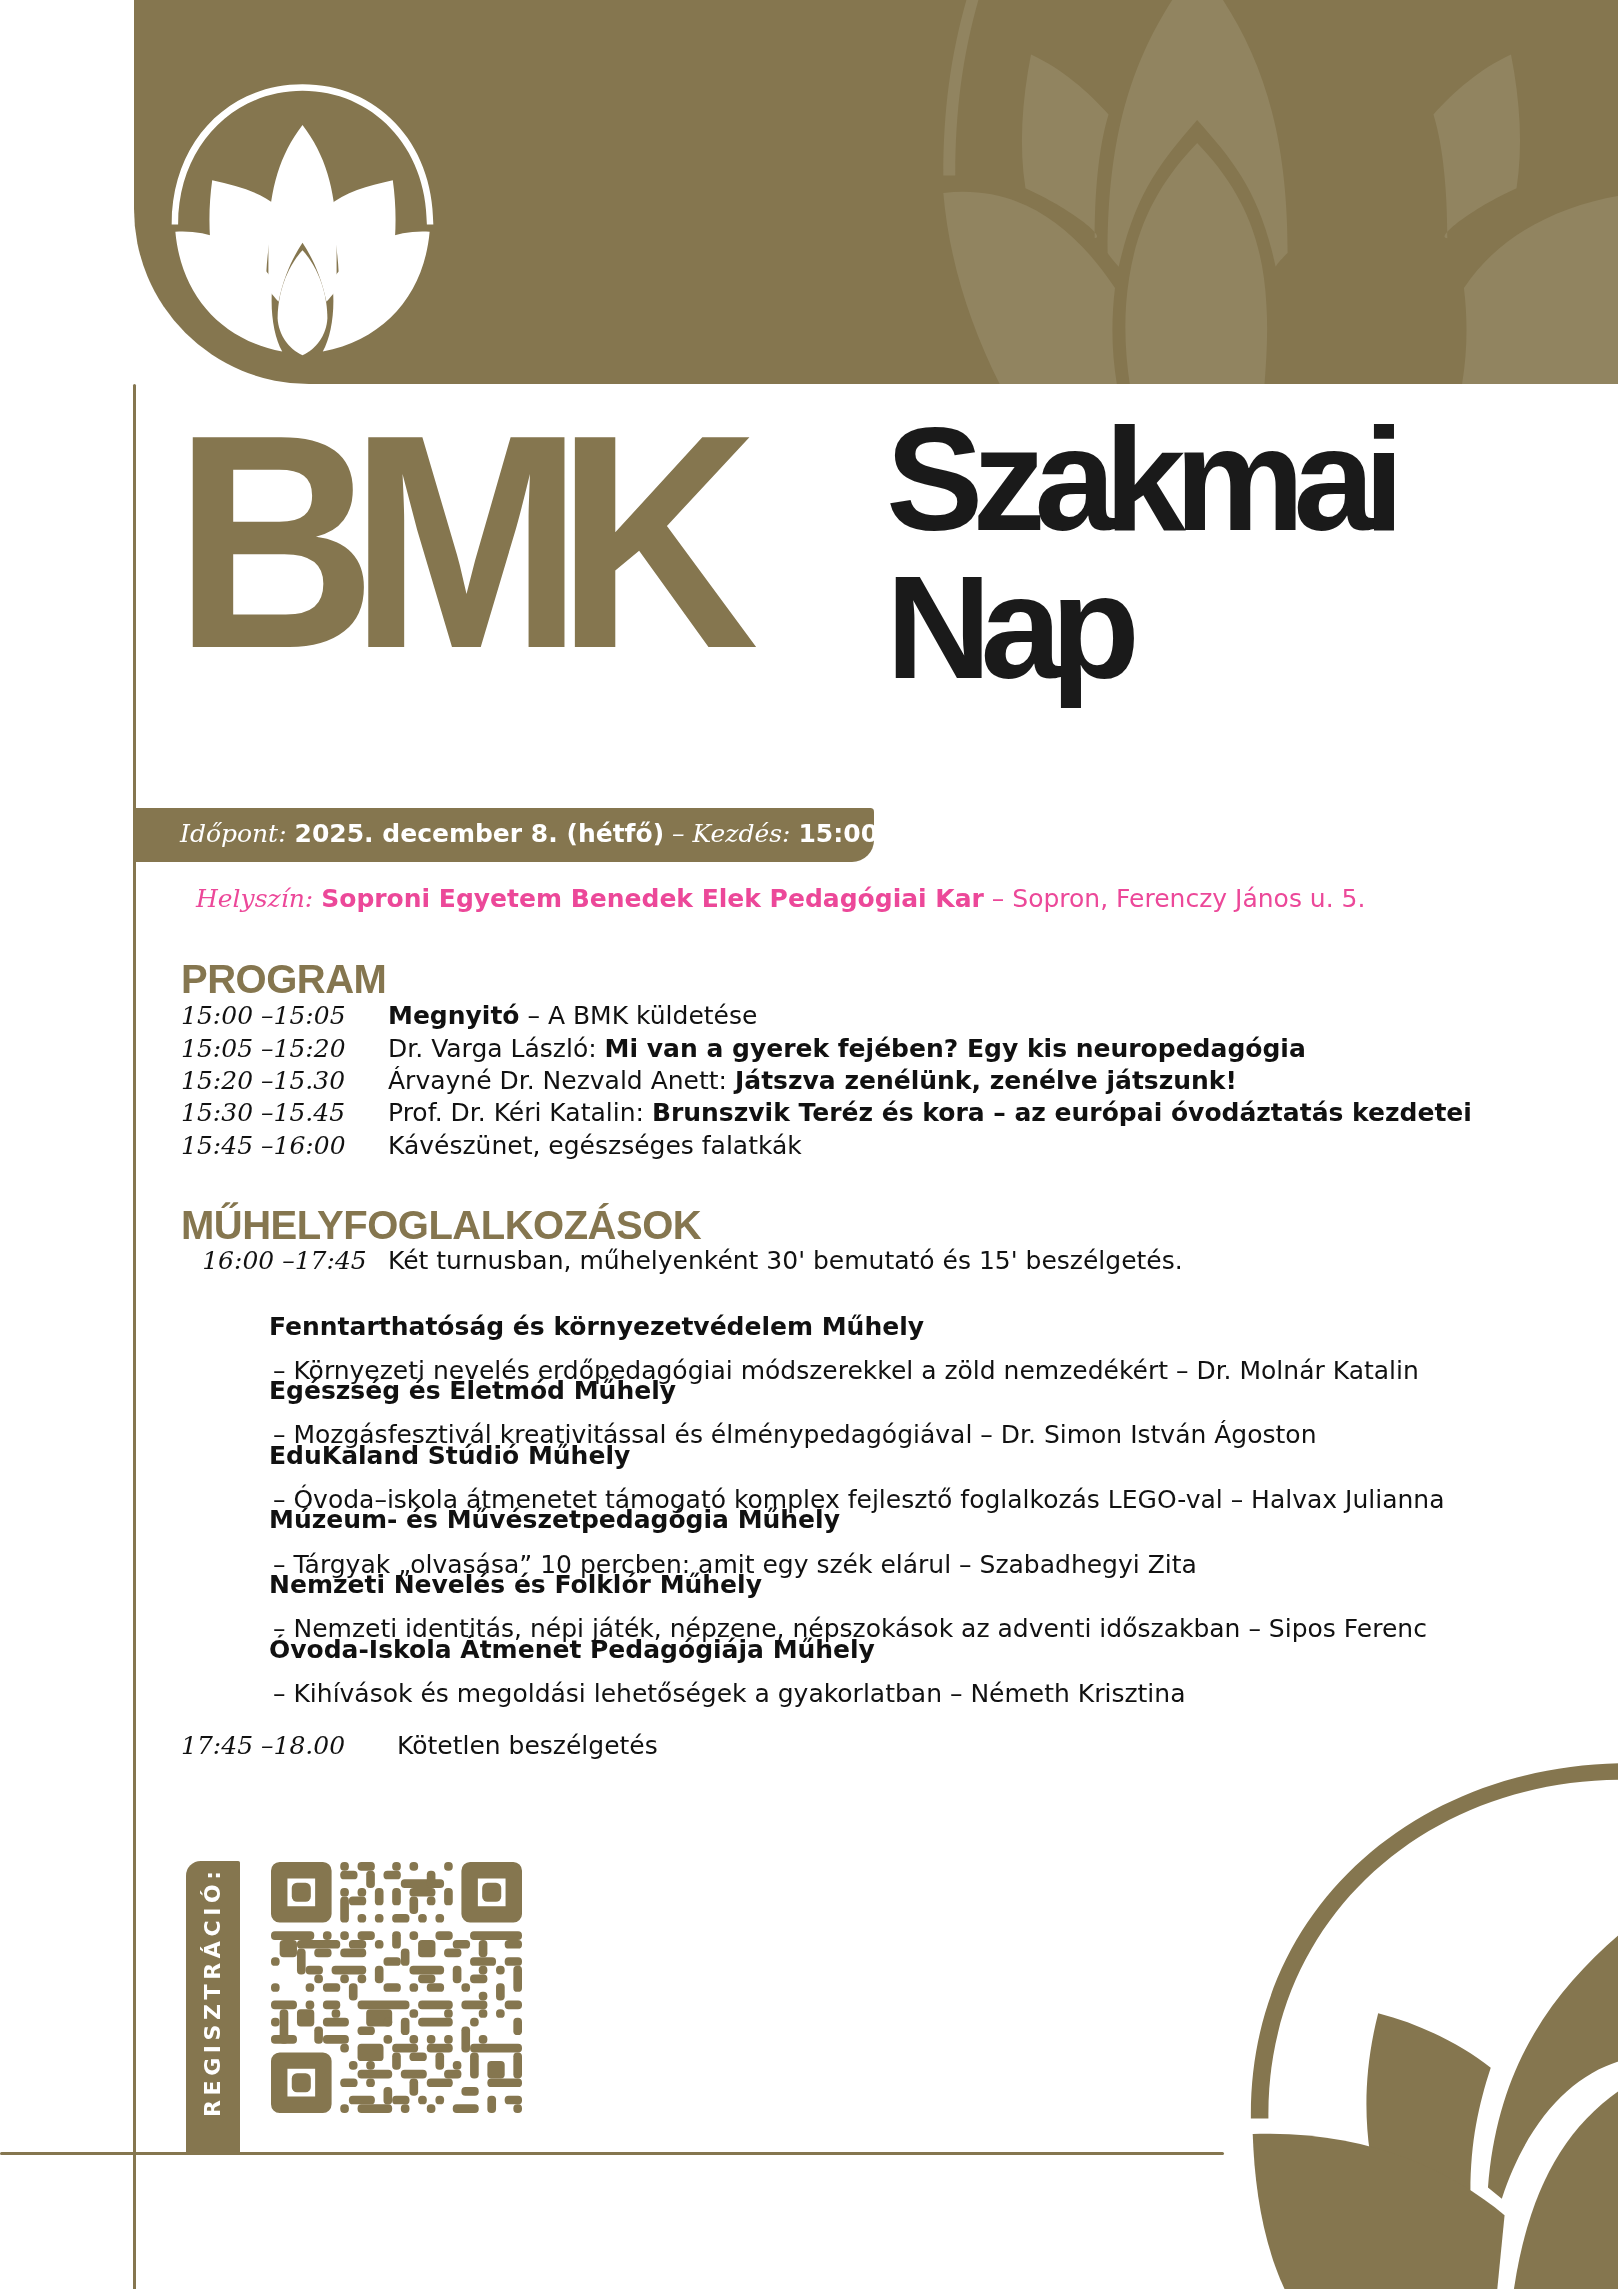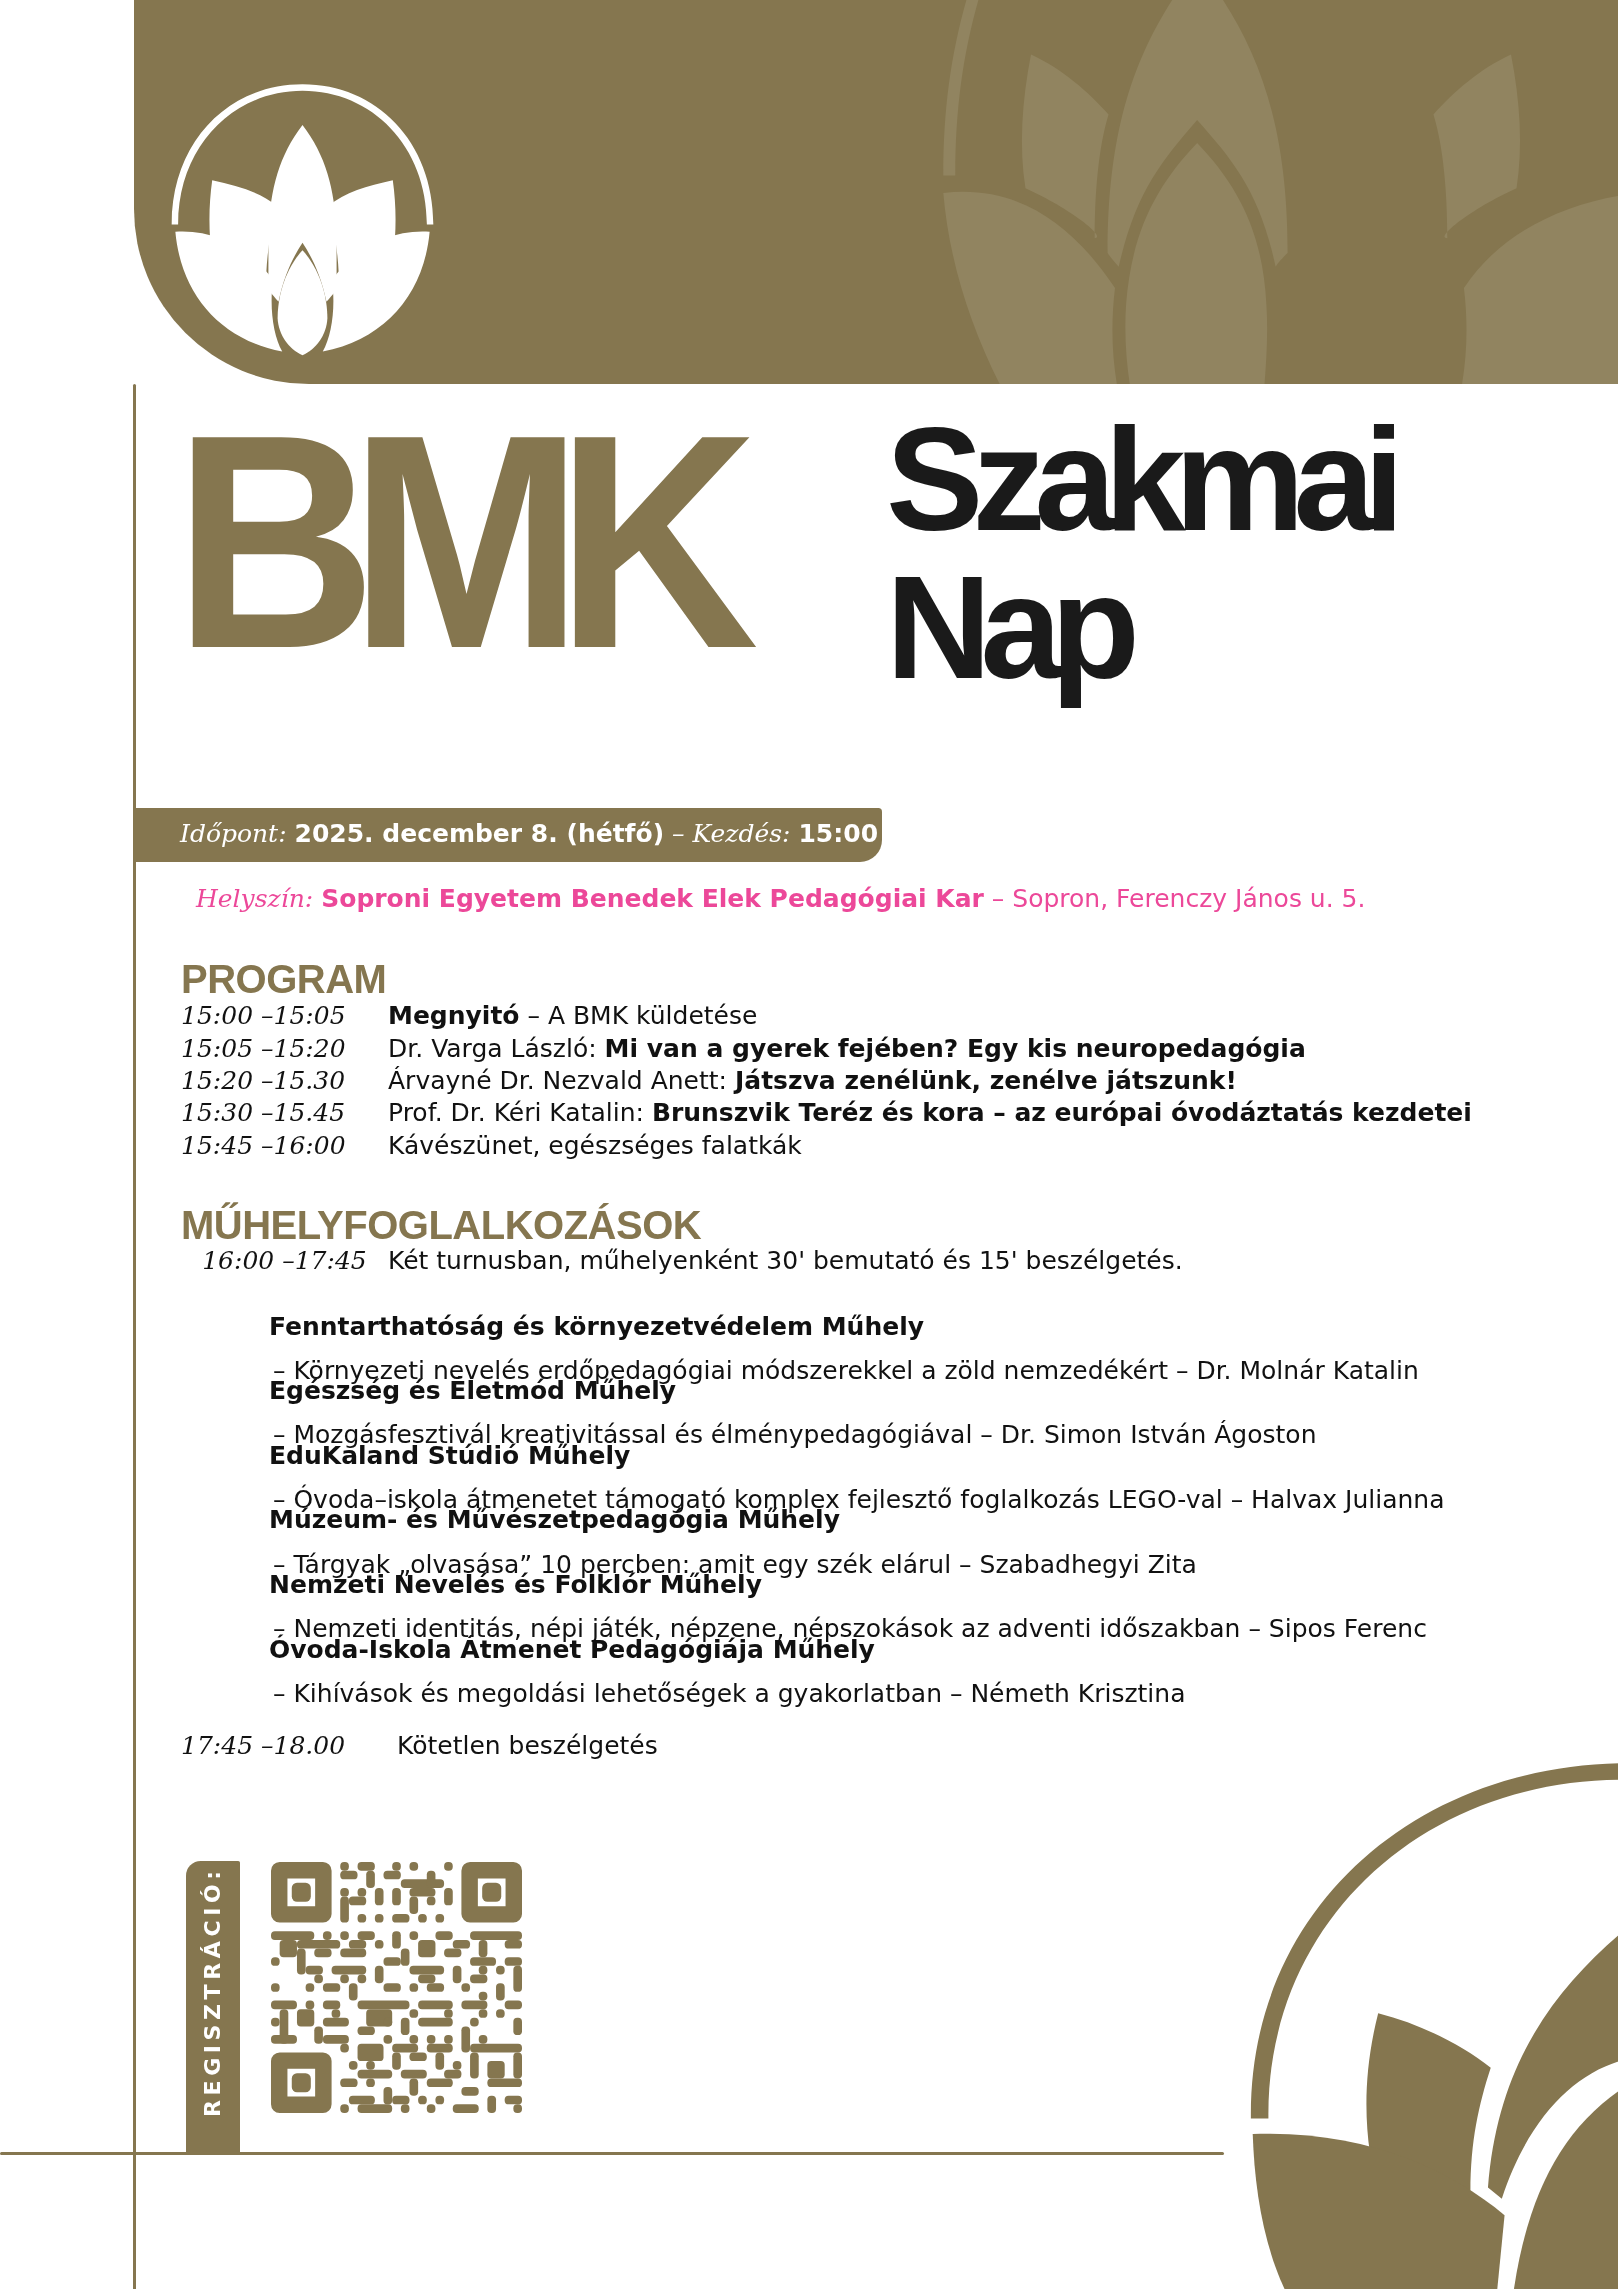--- a/index.html
+++ b/index.html
@@ -46,21 +46,21 @@
   .subtitle {
     position: absolute; left: 181px; top: 694px;
     font-family: "Liberation Sans", sans-serif; font-weight: bold;
     color: #85764f; font-size: 38px; line-height: 48px; letter-spacing: -0.5px;
     white-space: nowrap;
   }
 
   
   .date-bar {
     position: absolute; left: 134px; top: 808px; width: 740px; height: 54px;
-    background: #85764f; border-bottom-right-radius: 22px; border-top-right-radius: 3.7px; padding-left: 8px;
+    background: #85764f; border-bottom-right-radius: 22px; border-top-right-radius: 3.7px;
   }
   .date-text {
     position: absolute; left: 46px; top: 11px; color: #fff; font-size: 25px; white-space: nowrap;
     font-family: "DejaVu Sans", sans-serif;
   }
   .it { font-family: "DejaVu Serif", serif; font-style: italic; font-weight: normal; }
   .b { font-weight: bold; }
 
   .location {
     position: absolute; left: 196px; top: 884px; font-size: 25px; white-space: nowrap;

